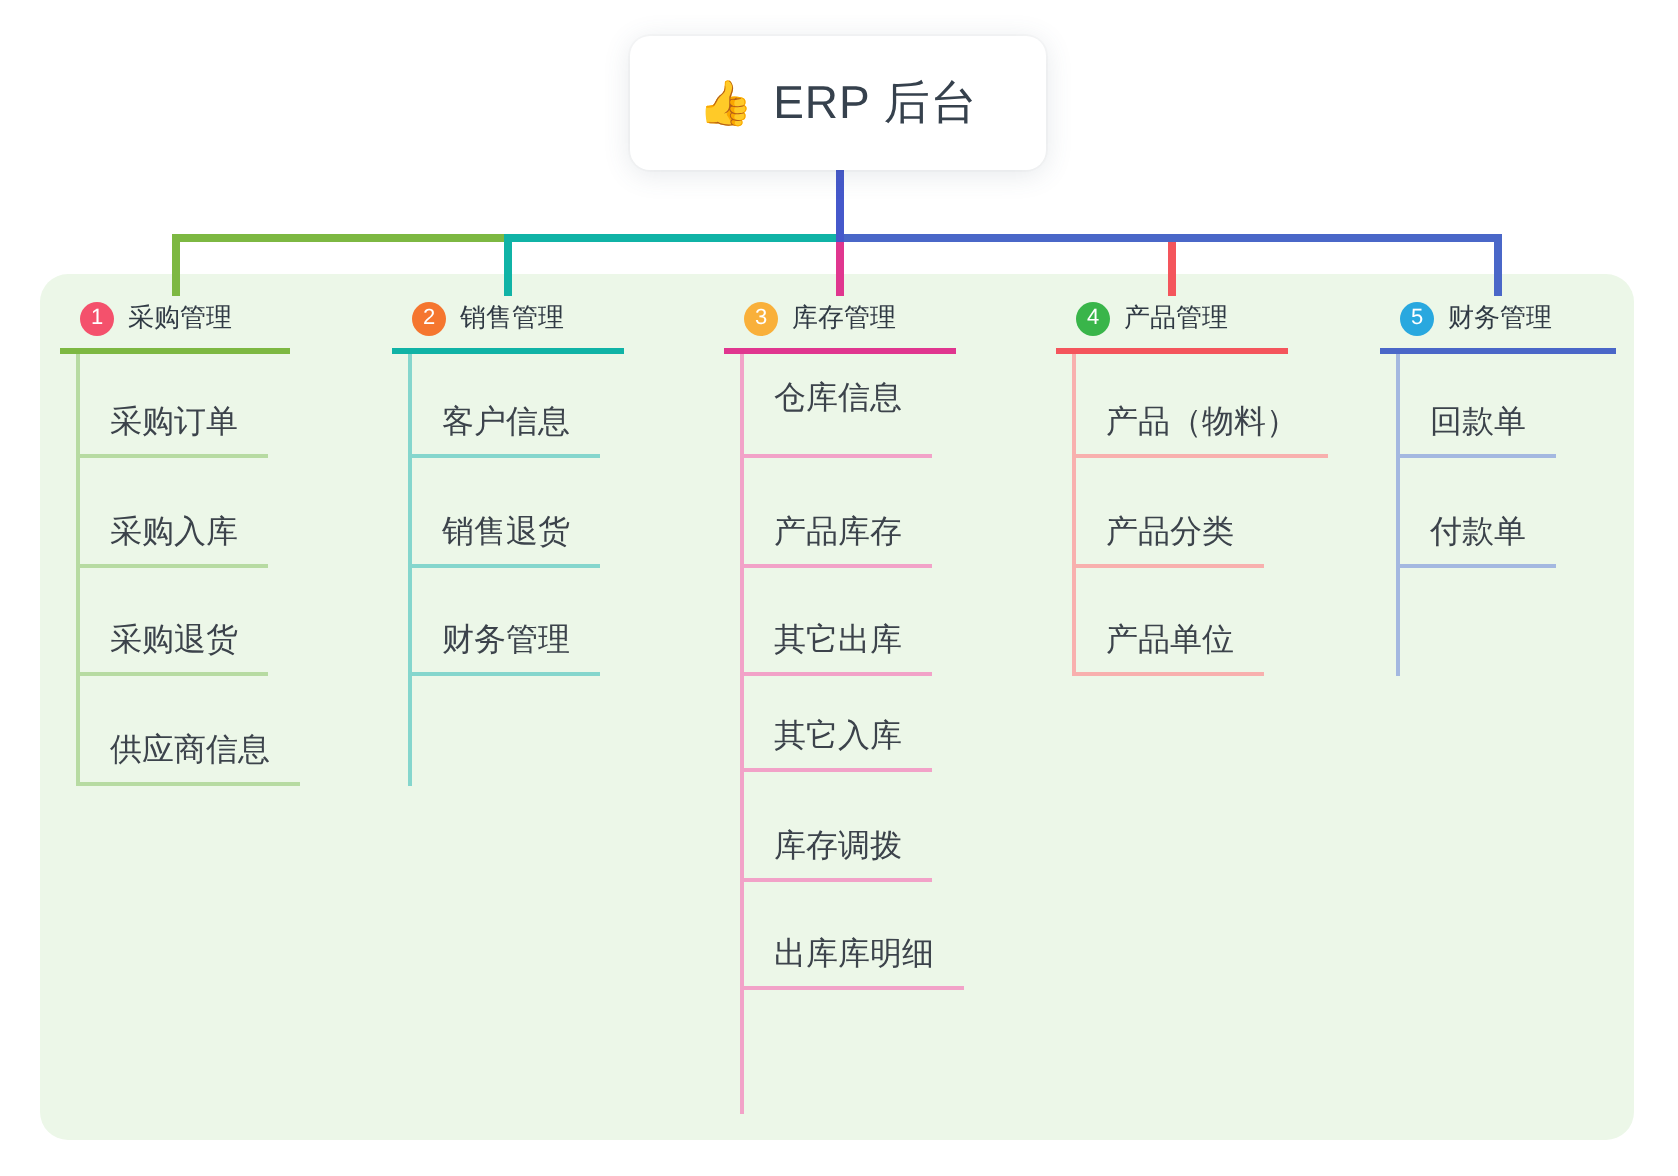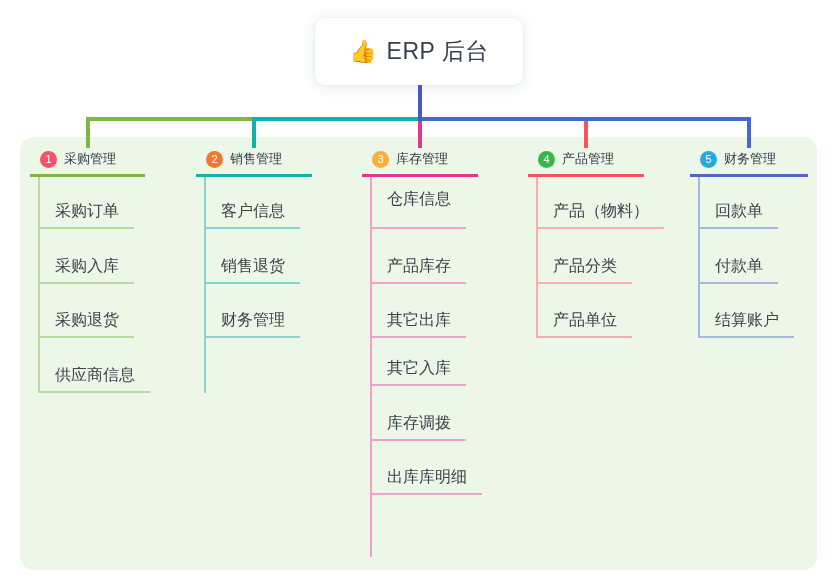--- a/index.html
+++ b/index.html
@@ -160,19 +160,16 @@
           <span class="branch-label">财务管理</span>
         </div>
         <div class="children">
           <div class="spine" style="background: rgb(164, 184, 224); height: 161.2px;"></div>
           <div class="child-node" style="height: 52px; border-bottom-color: rgb(164, 184, 224);">
             <span class="child-label">回款单</span>
           </div>
           <div class="child-node" style="height: 54.6px; border-bottom-color: rgb(164, 184, 224);">
             <span class="child-label">付款单</span>
           </div>
-          <div class="child-node" style="height: 54.6px; border-bottom-color: rgb(164, 184, 224);">
-            <span class="child-label">结算账户</span>
-          </div>
         </div>
       </div>
     </div>
 </div>
 
 </body></html>

